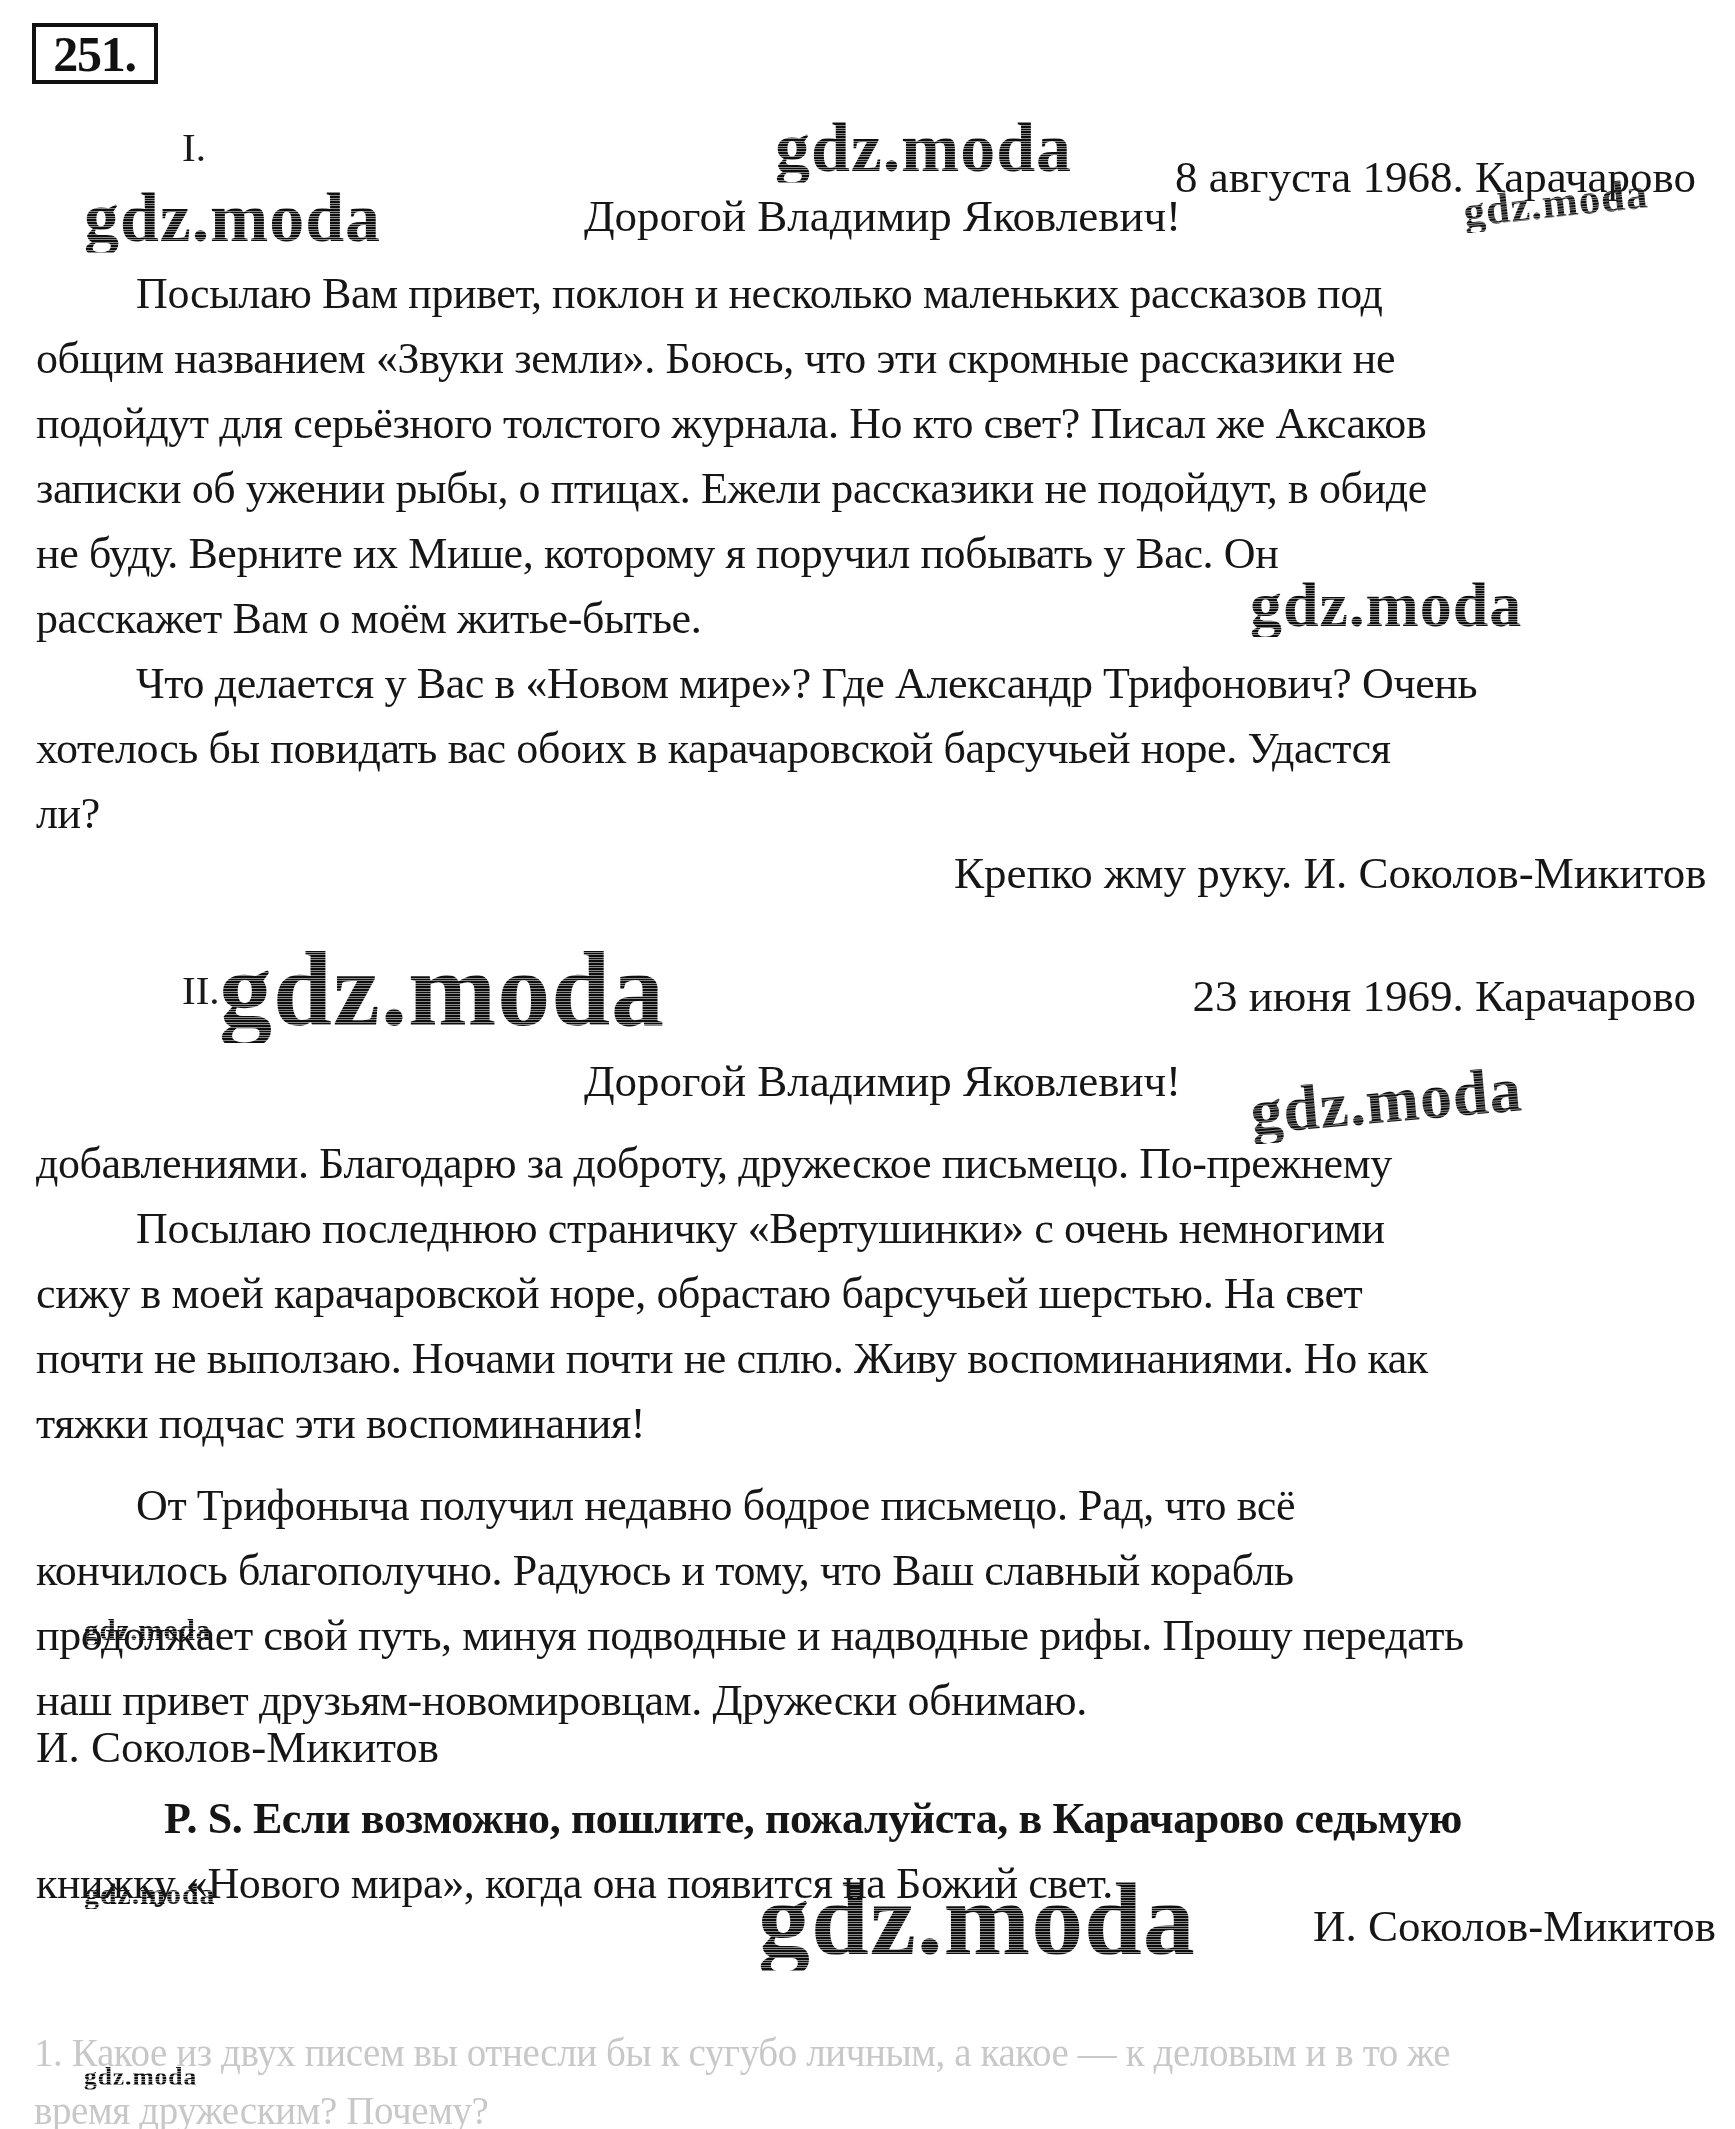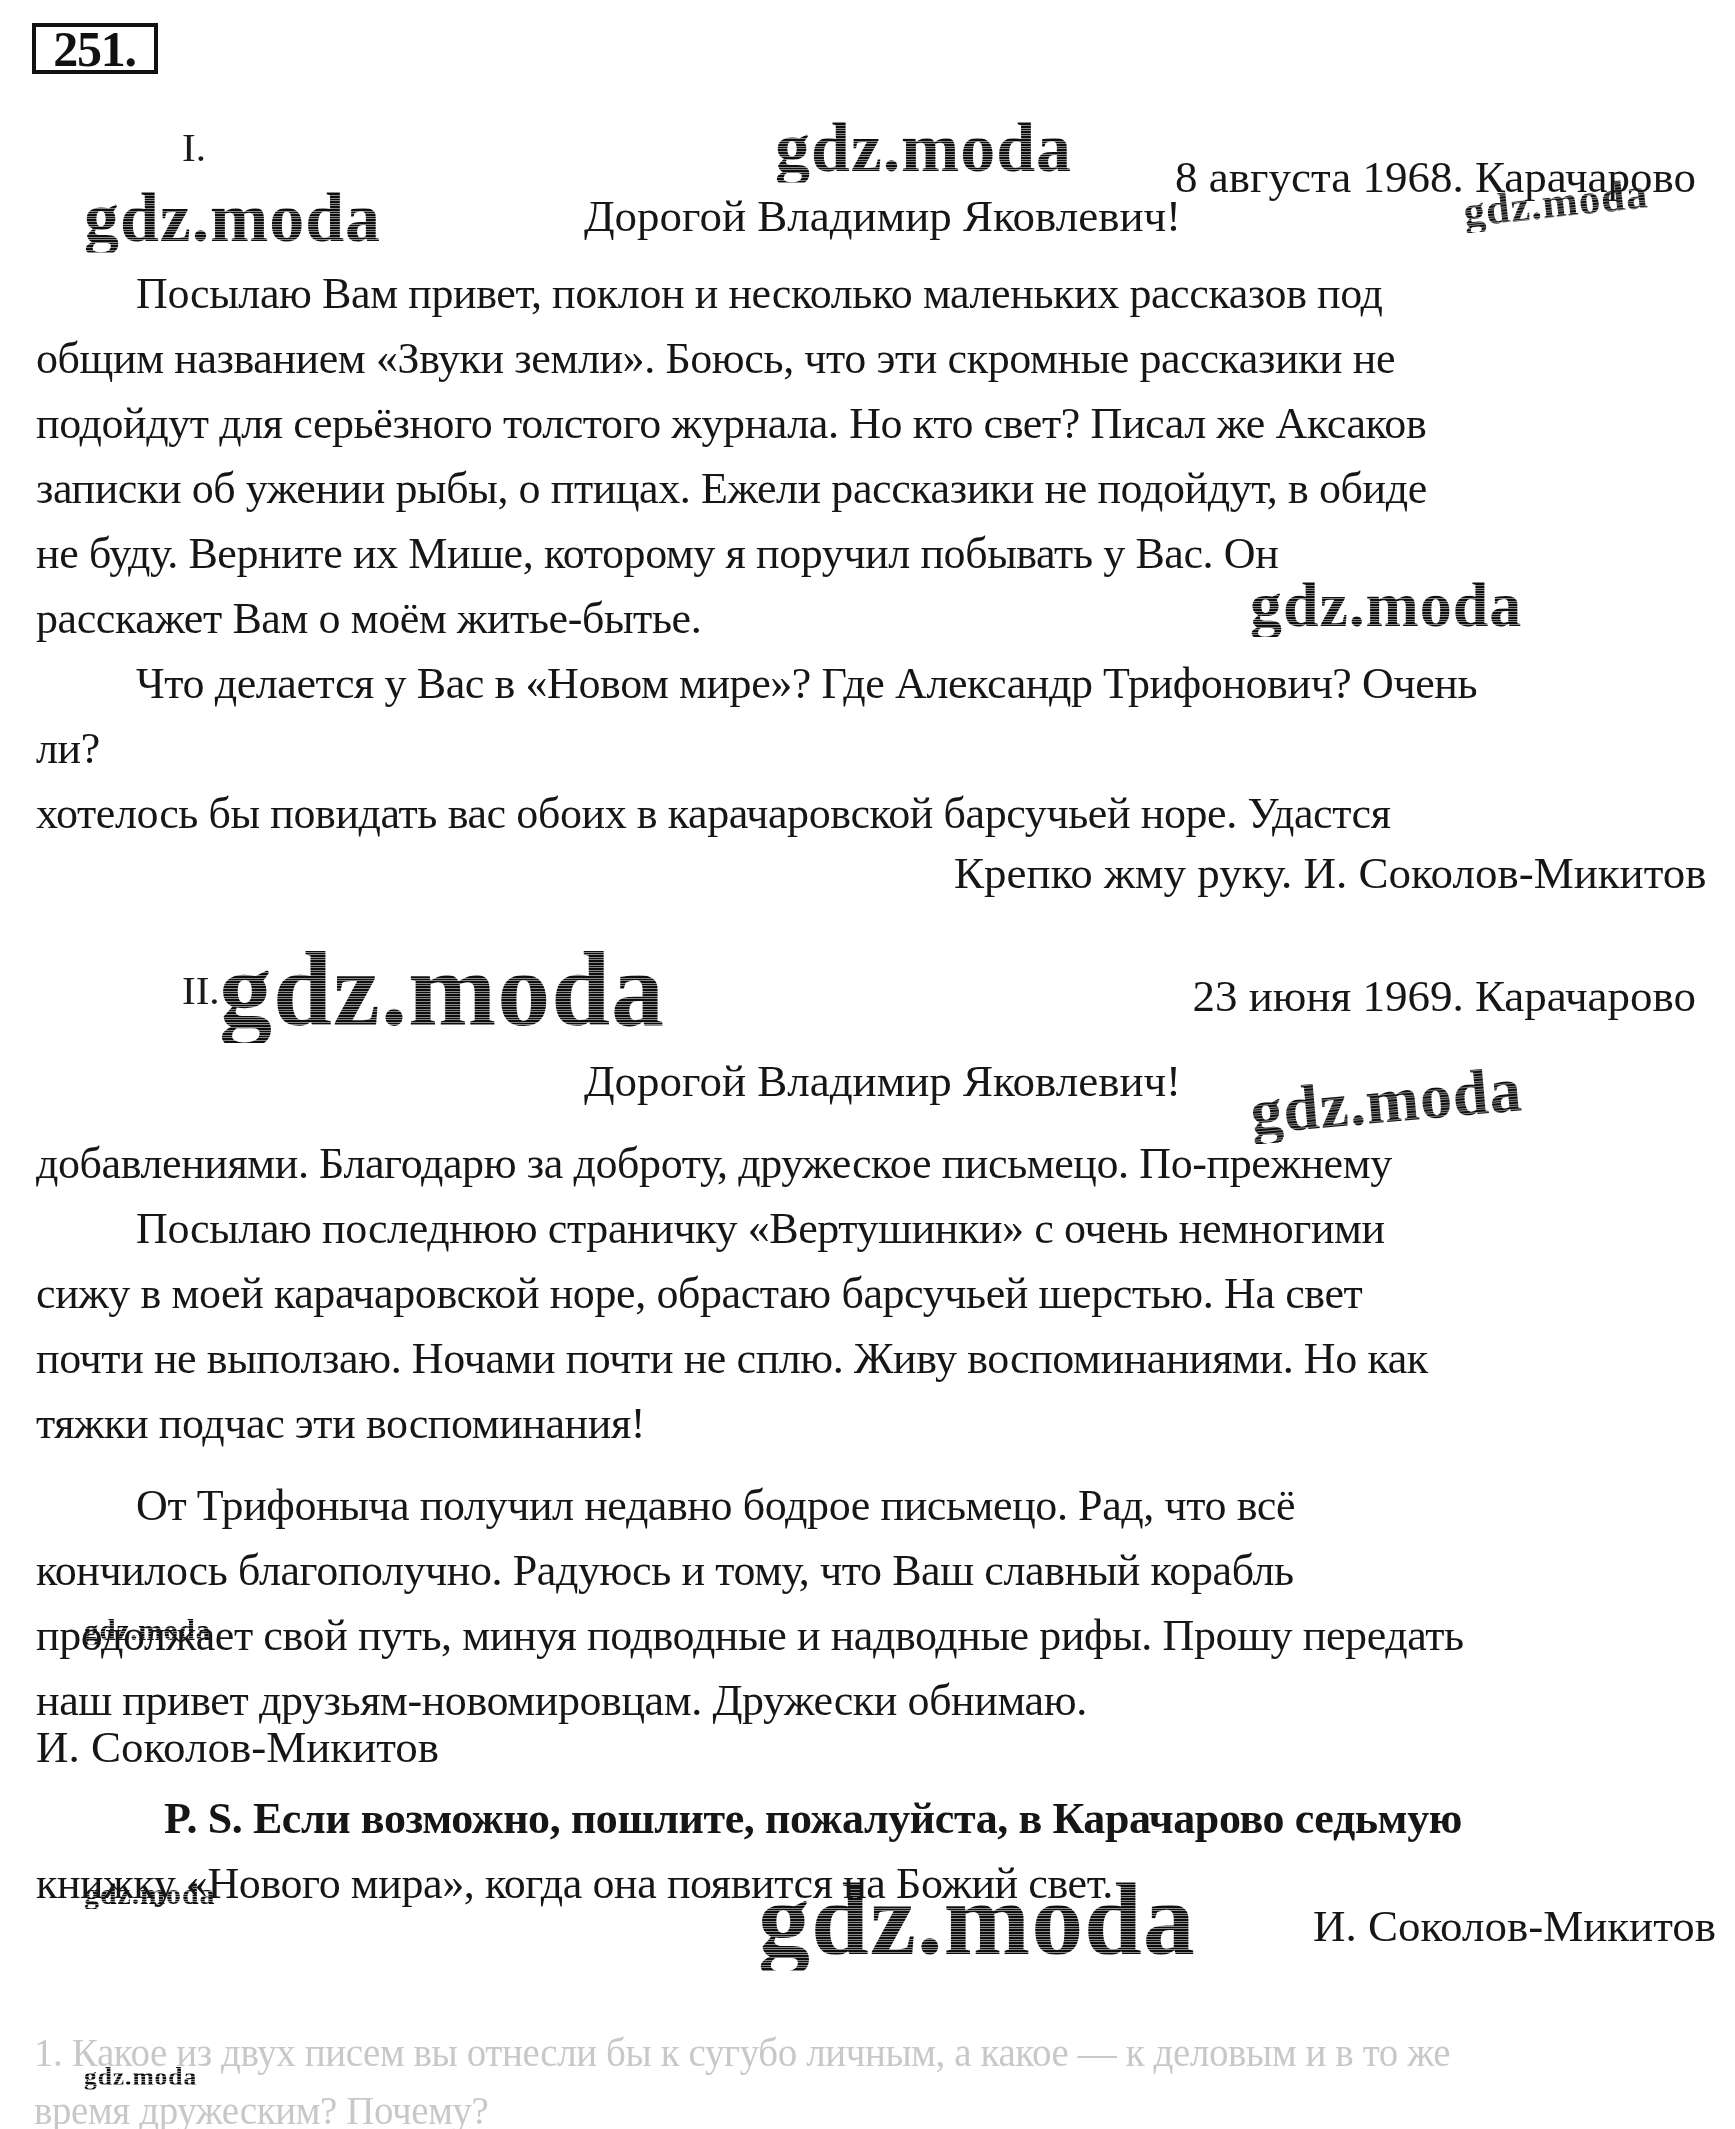--- a/index.html
+++ b/index.html
@@ -10,21 +10,21 @@
     background:#ffffff;
     overflow:hidden;
     font-family:"Liberation Serif","DejaVu Serif",serif;
     color:#161616;
   }
   .abs{position:absolute;}
   .ln{white-space:nowrap;}
 
   
   .ex-box{
-    left:31.5px; top:23px; width:126px; height:51px;
+    left:31.5px; top:23px; width:126px; height:61px;
     border:4.7px solid #111;
     box-sizing:border-box;
     display:flex; align-items:center; justify-content:center;
   }
   .ex-num{
     font-size:50px; font-weight:bold; letter-spacing:-1.3px; color:#111;
   }
 
   
   .roman{font-size:41px; color:#1a1a1a;}
@@ -121,22 +121,22 @@
     <div class="ln indent">Посылаю Вам привет, поклон и несколько маленьких рассказов под</div>
     <div class="ln">общим названием «Звуки земли». Боюсь, что эти скромные рассказики не</div>
     <div class="ln">подойдут для серьёзного толстого журнала. Но кто свет? Писал же Аксаков</div>
     <div class="ln">записки об ужении рыбы, о птицах. Ежели рассказики не подойдут, в обиде</div>
     <div class="ln">не буду. Верните их Мише, которому я поручил побывать у Вас. Он</div>
     <div class="ln">расскажет Вам о моём житье-бытье.</div>
   </div>
 
   <div class="abs body-block" id="para-1-2">
     <div class="ln indent">Что делается у Вас в «Новом мире»? Где Александр Трифонович? Очень</div>
+    <div class="ln">хотелось бы повидать вас обоих в карачаровской барсучьей норе. Удастся</div>
     <div class="ln">ли?</div>
-    <div class="ln">хотелось бы повидать вас обоих в карачаровской барсучьей норе. Удастся</div>
   </div>
 
   <div class="abs sig" id="sig-1">Крепко жму руку. И. Соколов-Микитов</div>
 
   <div class="abs roman" id="roman-2">II.</div>
   <div class="abs dateline" id="date-2">23 июня 1969. Карачарово</div>
   <div class="abs salut" id="salut-2">Дорогой Владимир Яковлевич!</div>
 
   <div class="abs body-block" id="para-2-1">
     <div class="ln">добавлениями. Благодарю за доброту, дружеское письмецо. По-прежнему</div>

